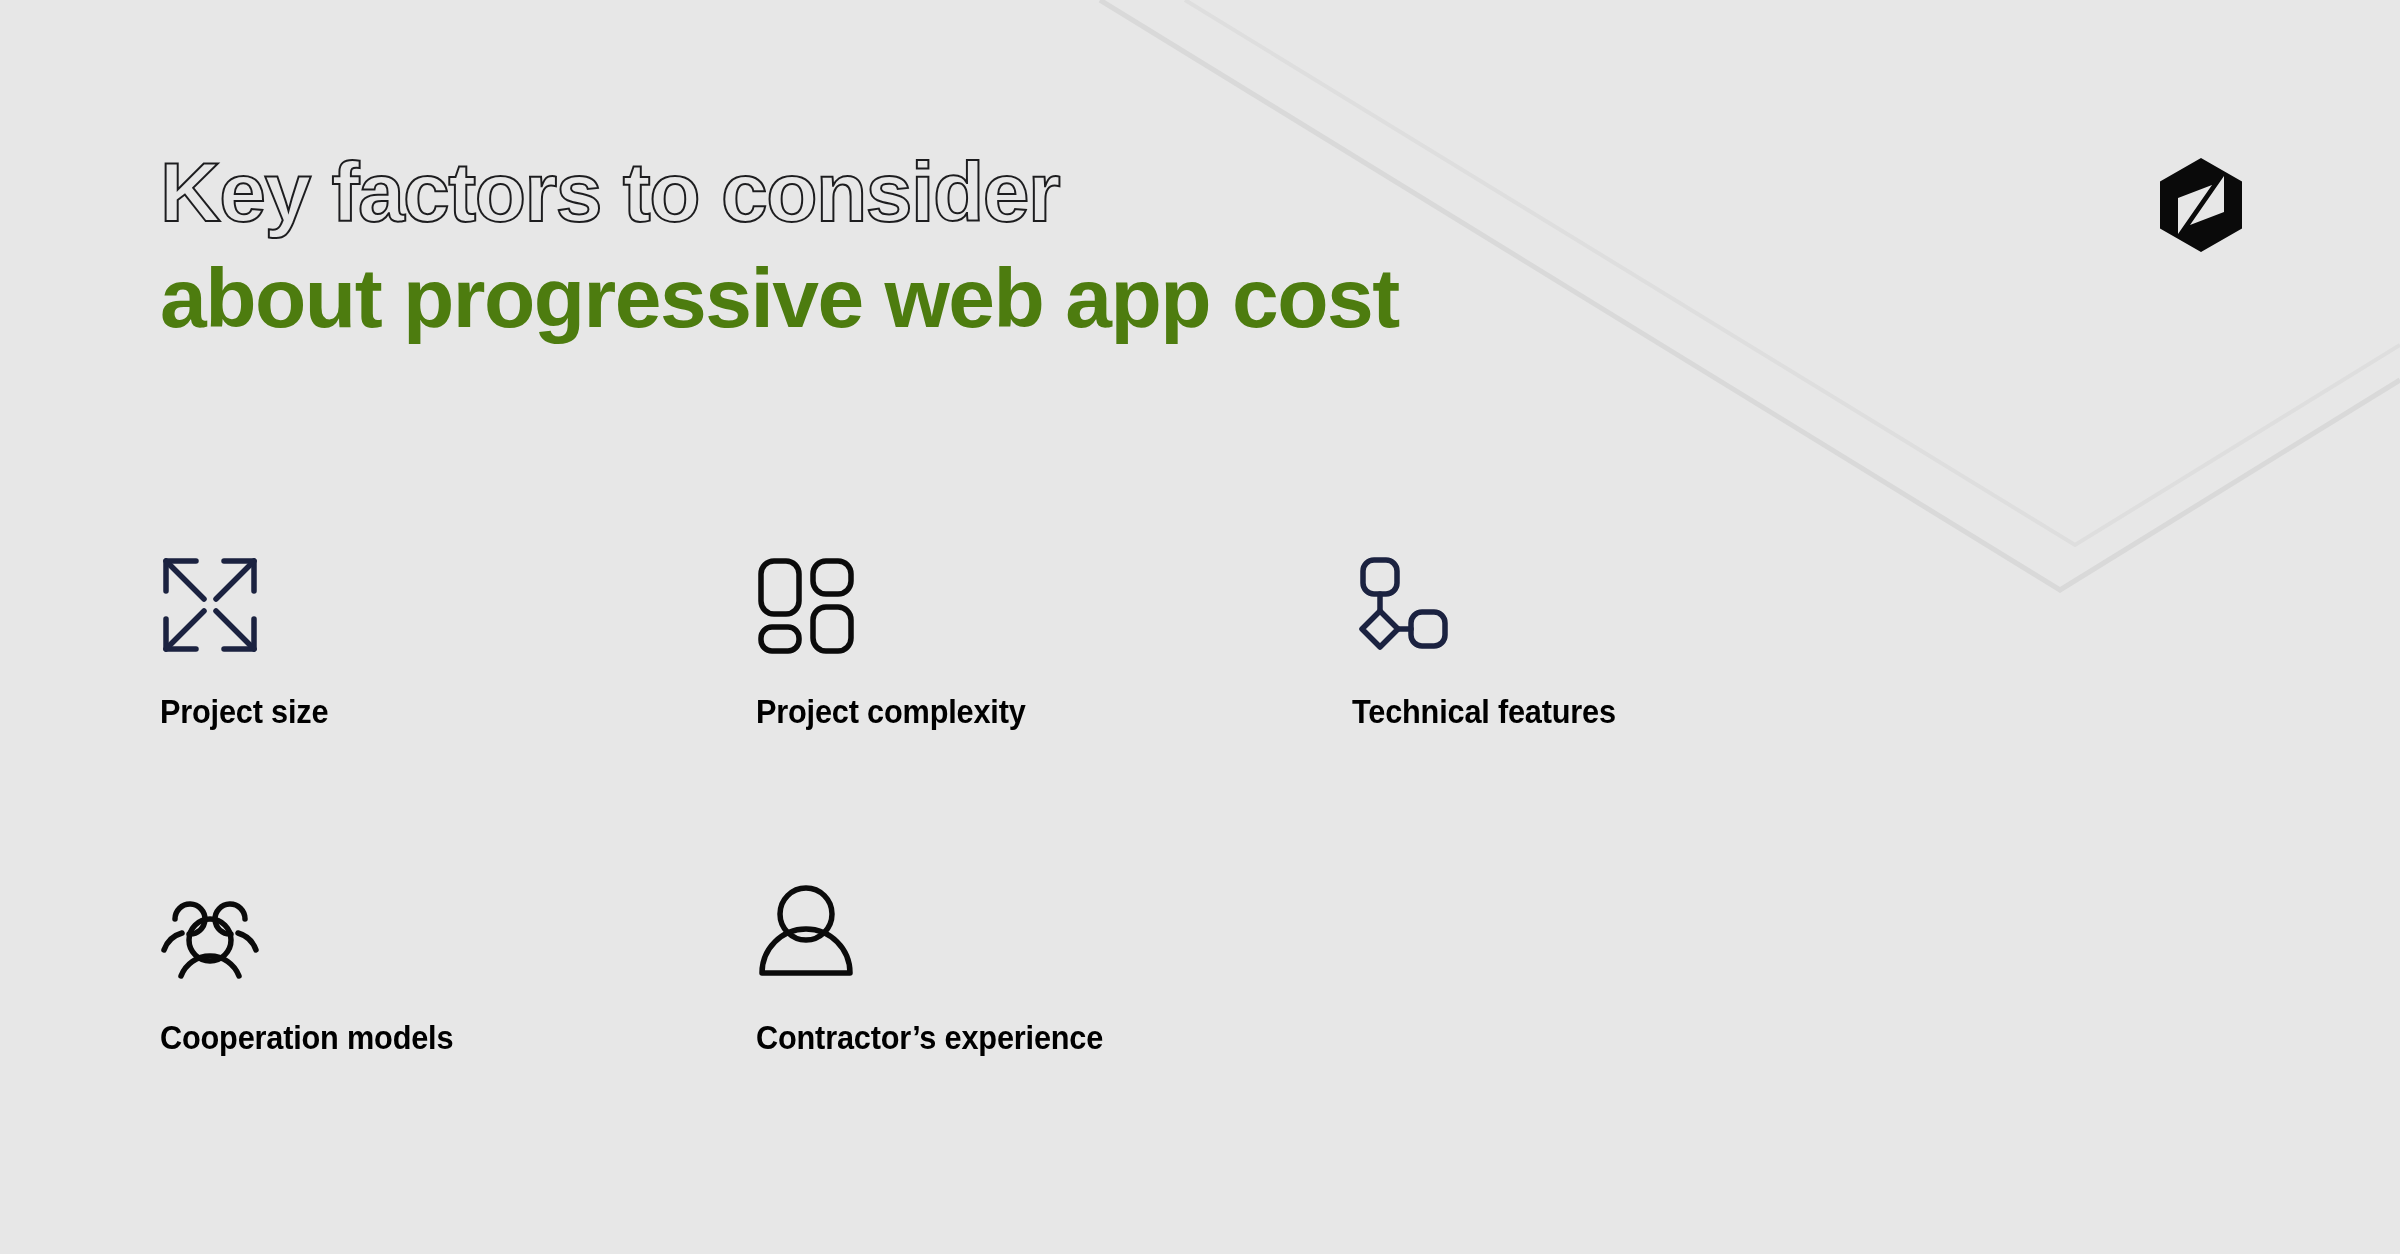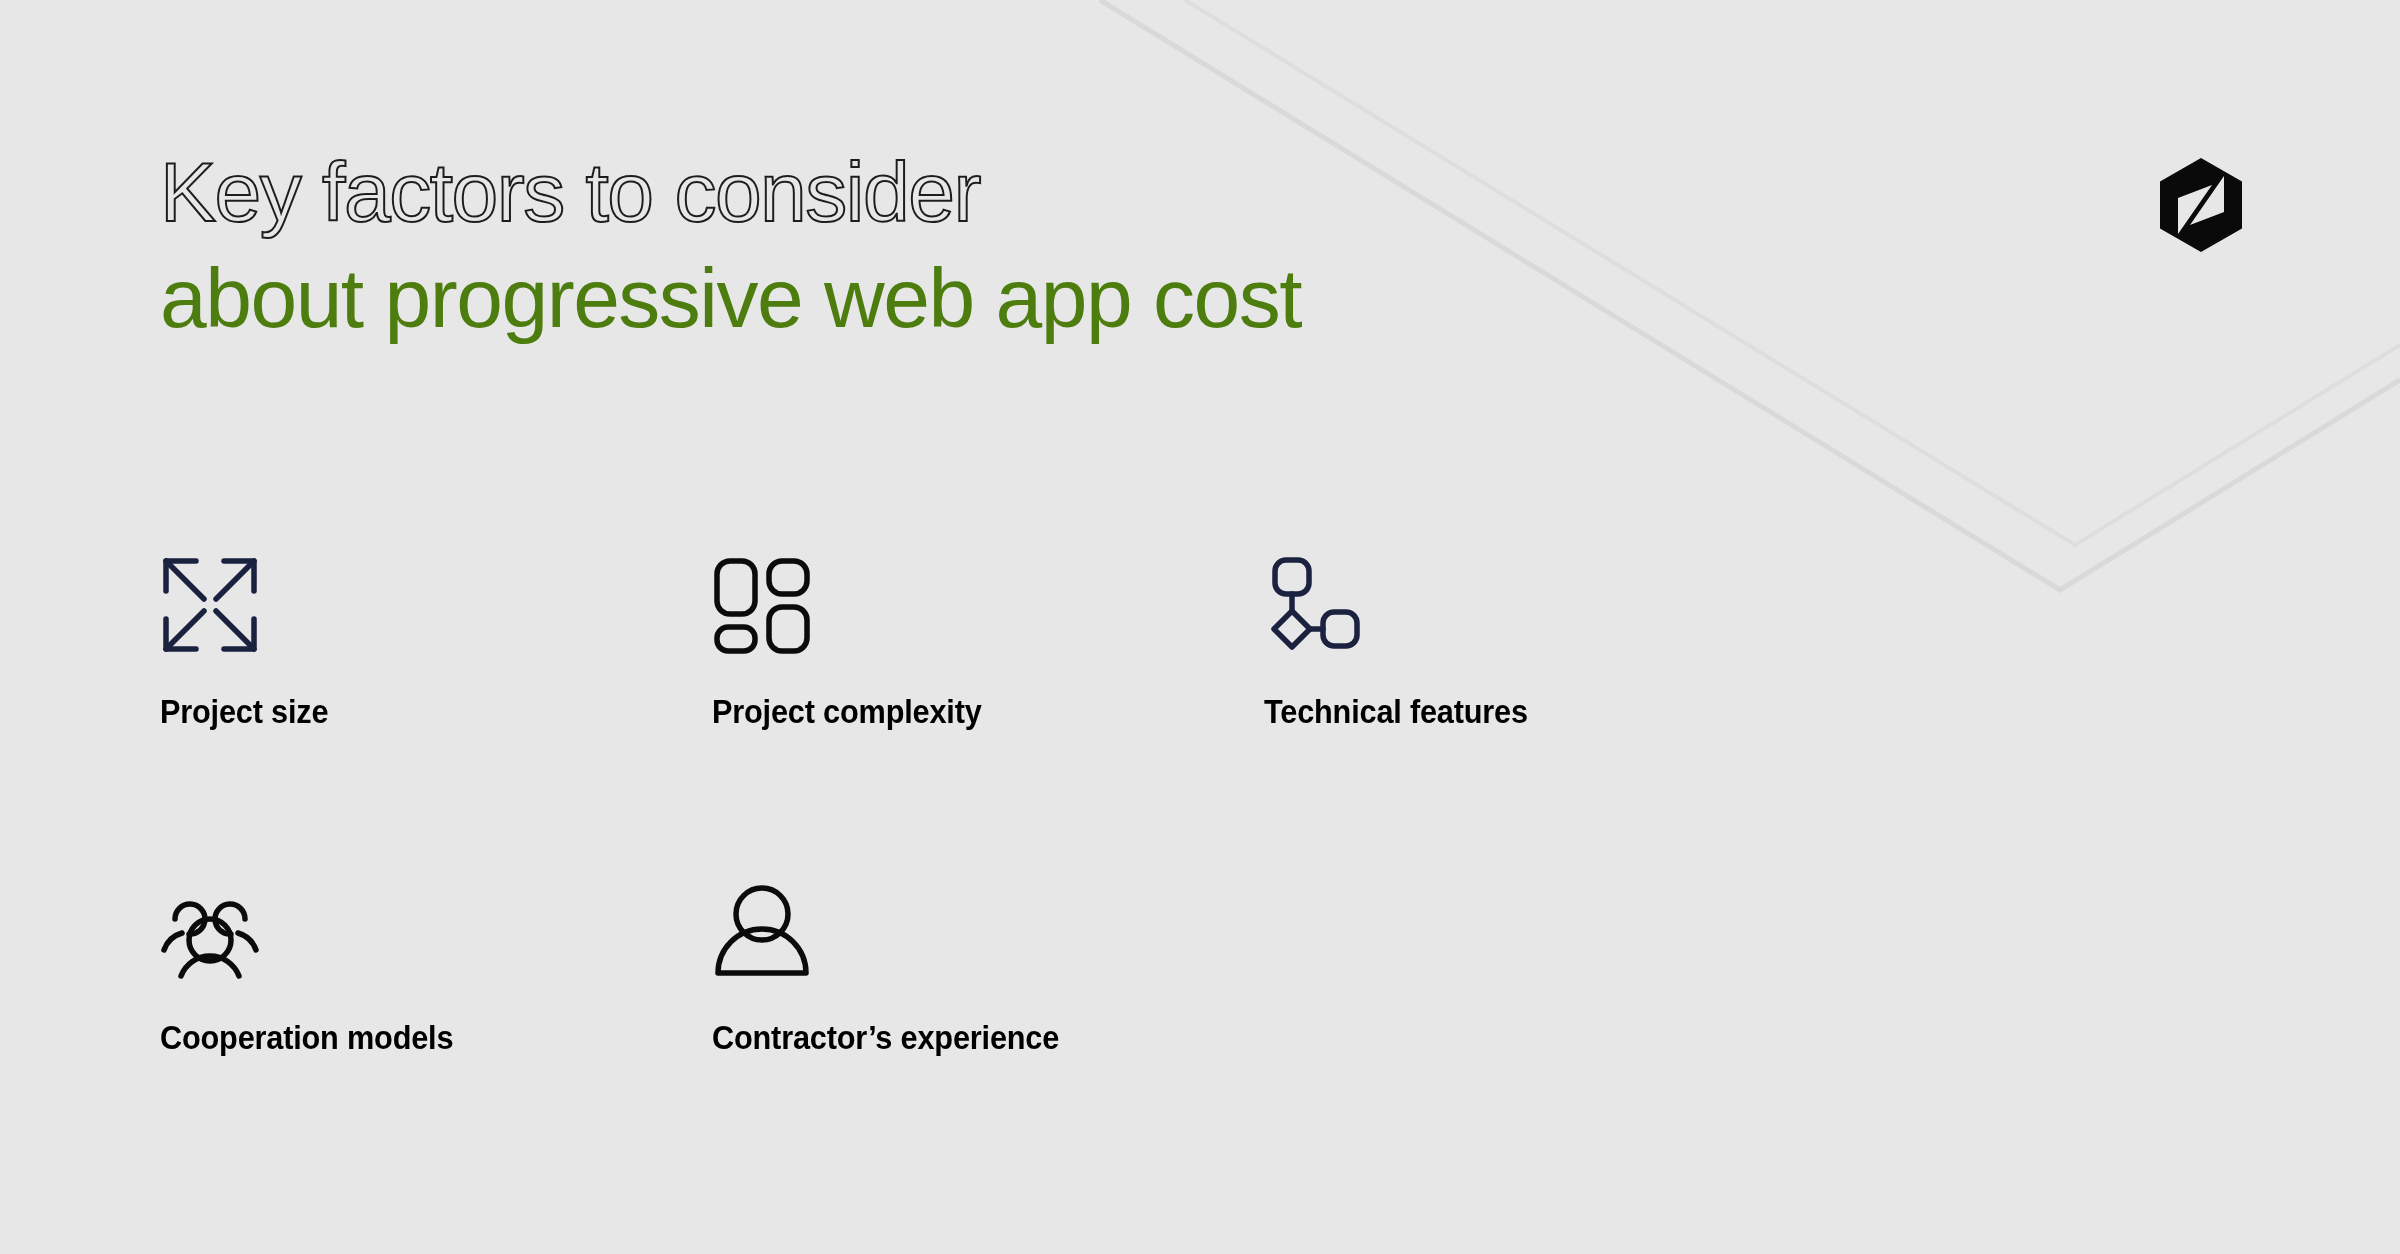--- a/index.html
+++ b/index.html
@@ -43,21 +43,21 @@
   }
 
   
   #headings {
     position: absolute;
     left: 160px;
     top: 150px;
   }
   .headline {
     font-family: "Liberation Sans", sans-serif;
-    font-weight: 400;
+    font-weight: 700;
     font-size: 84px;
     line-height: 1.0;
     letter-spacing: -1.5px;
     white-space: nowrap;
     margin: 0;
   }
   .headline-outline {
     color: transparent;
     -webkit-text-stroke: 2px #1d1d1f;
     text-stroke: 2px #1d1d1f;
@@ -73,20 +73,21 @@
   
   #factors {
     position: absolute;
     left: 160px;
     top: 555px;
     width: 2060px;
   }
   .factor-row {
     display: flex;
     flex-direction: row;
+    gap: 44px;
   }
   .factor-row + .factor-row {
     margin-top: 150px;
   }
   .factor {
     width: 552px;
     box-sizing: border-box;
     display: flex;
     flex-direction: column;
     align-items: flex-start;

